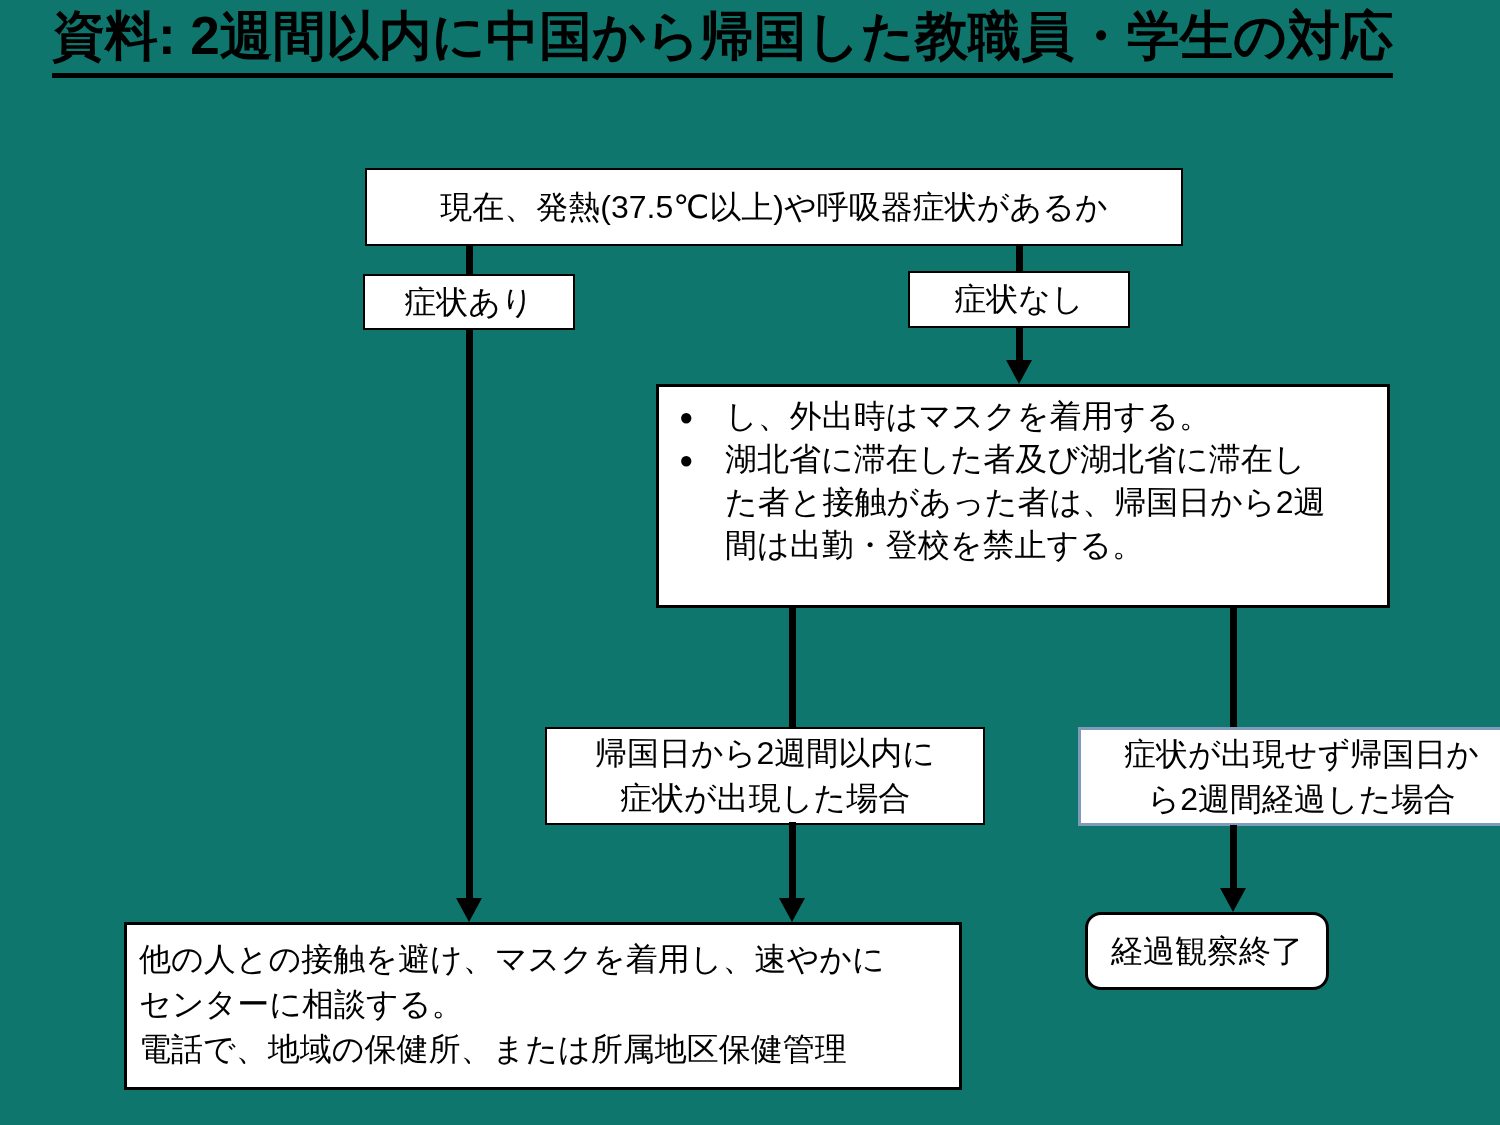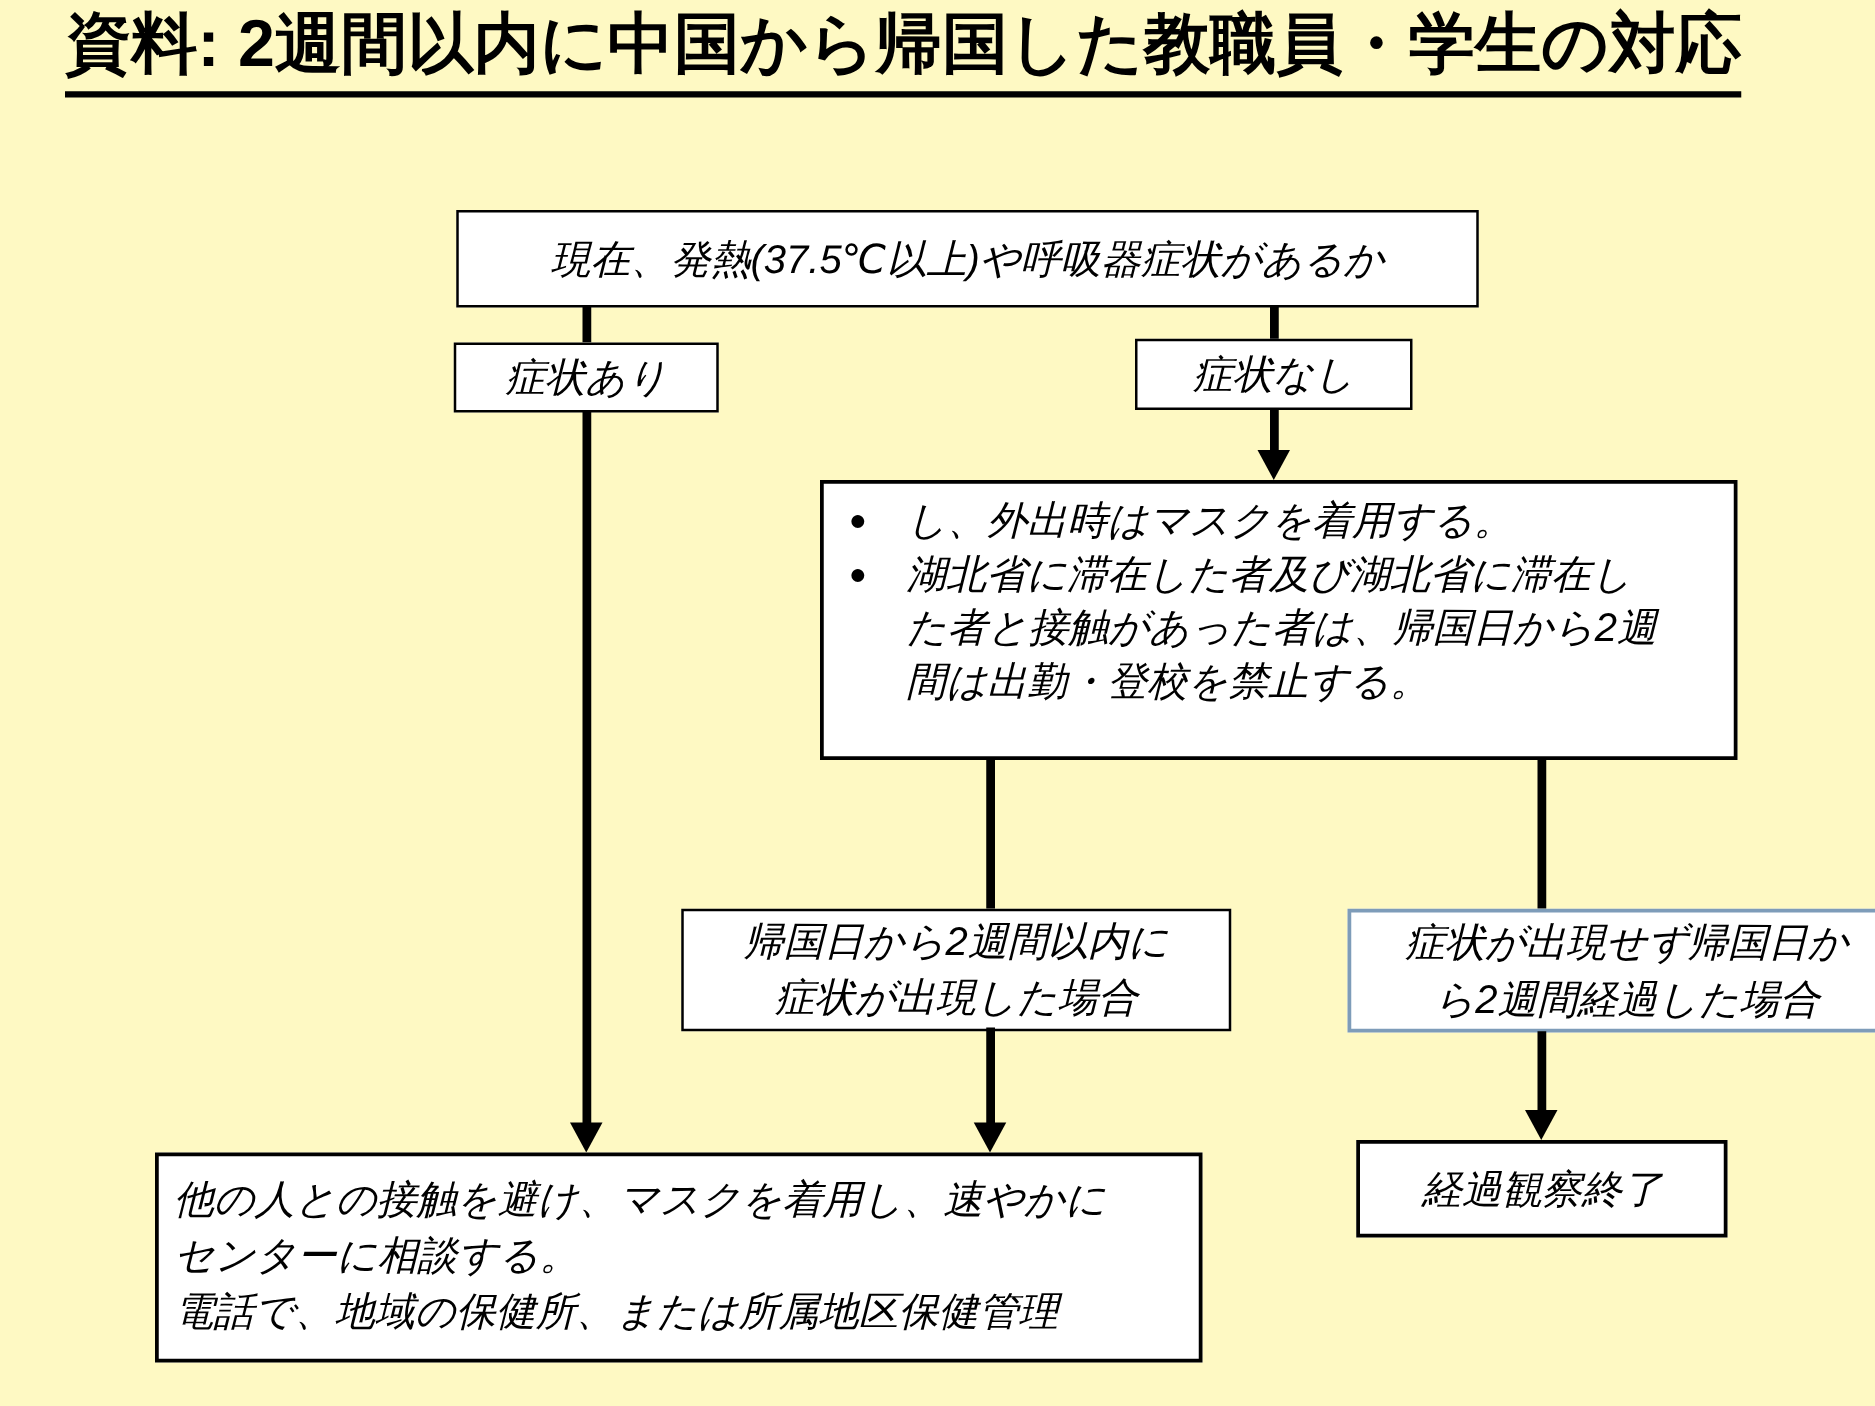--- a/index.html
+++ b/index.html
@@ -2,21 +2,21 @@
 <html><head>
 <meta charset="utf-8">
 <style>
   * { margin: 0; padding: 0; box-sizing: border-box; }
   html, body { background: #ffffff; }
   body { font-family: "Liberation Sans", "DejaVu Sans", sans-serif; color: #000000; }
   .canvas {
     position: relative;
     width: 1500px;
     height: 1125px;
-    background: #fef9c3;
+    background: #0f766e;
     overflow: hidden;
   }
   .slide-title {
     position: absolute;
     left: 52px;
     top: 6px;
     display: inline-block;
     font-size: 53px;
     font-weight: bold;
     white-space: nowrap;
@@ -31,21 +31,21 @@
     font-size: 32px;
     display: flex;
     flex-direction: column;
     align-items: center;
     justify-content: center;
     text-align: center;
     line-height: 45px;
   }
   .box.thick { border-width: 3px; }
   .box.blue-border { border: 3px solid #7e9cb9; }
-  .box .line { white-space: nowrap; font-style: italic; }
+  .box .line { white-space: nowrap; }
   .vline {
     position: absolute;
     width: 7px;
     background: #000000;
   }
   .arrowhead {
     position: absolute;
     width: 0;
     height: 0;
     border-left: 13px solid transparent;
@@ -144,17 +144,17 @@
 
   <div class="vline" style="left:1230px; top:825px; height:65px;"></div>
   <div class="arrowhead" style="left:1220px; top:888px;"></div>
 
   <div class="box thick consult-box" style="left:124px; top:922px; width:838px; height:168px;">
     <div class="line">他の人との接触を避け、マスクを着用し、速やかに</div>
     <div class="line">センターに相談する。</div>
     <div class="line">電話で、地域の保健所、または所属地区保健管理</div>
   </div>
 
-  <div class="box thick" style="left:1085px; top:912px; width:297px; height:78px;">
+  <div class="box thick" style="left:1085px; top:912px; width:244px; height:78px;border-radius:16px;">
     <div class="line">経過観察終了</div>
   </div>
 
 </div>
 
 </body></html>

